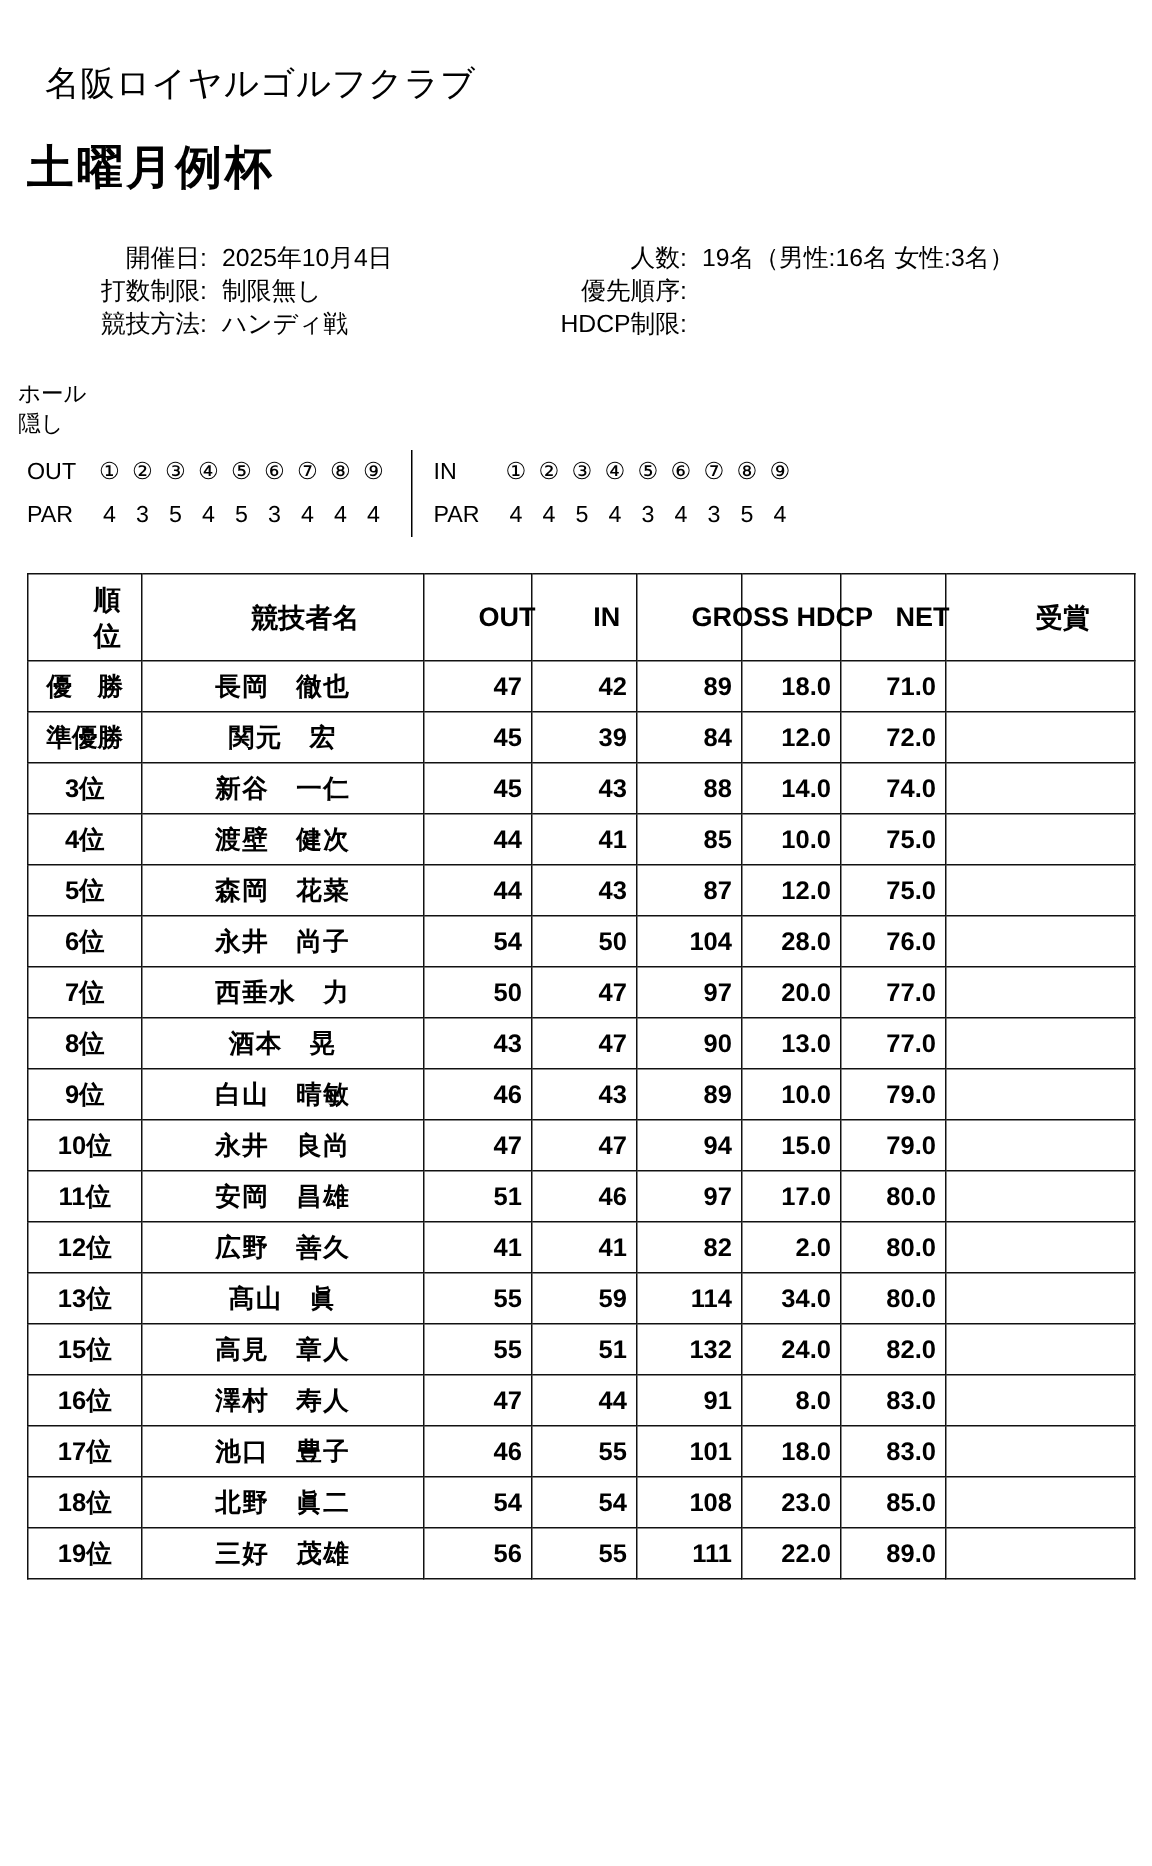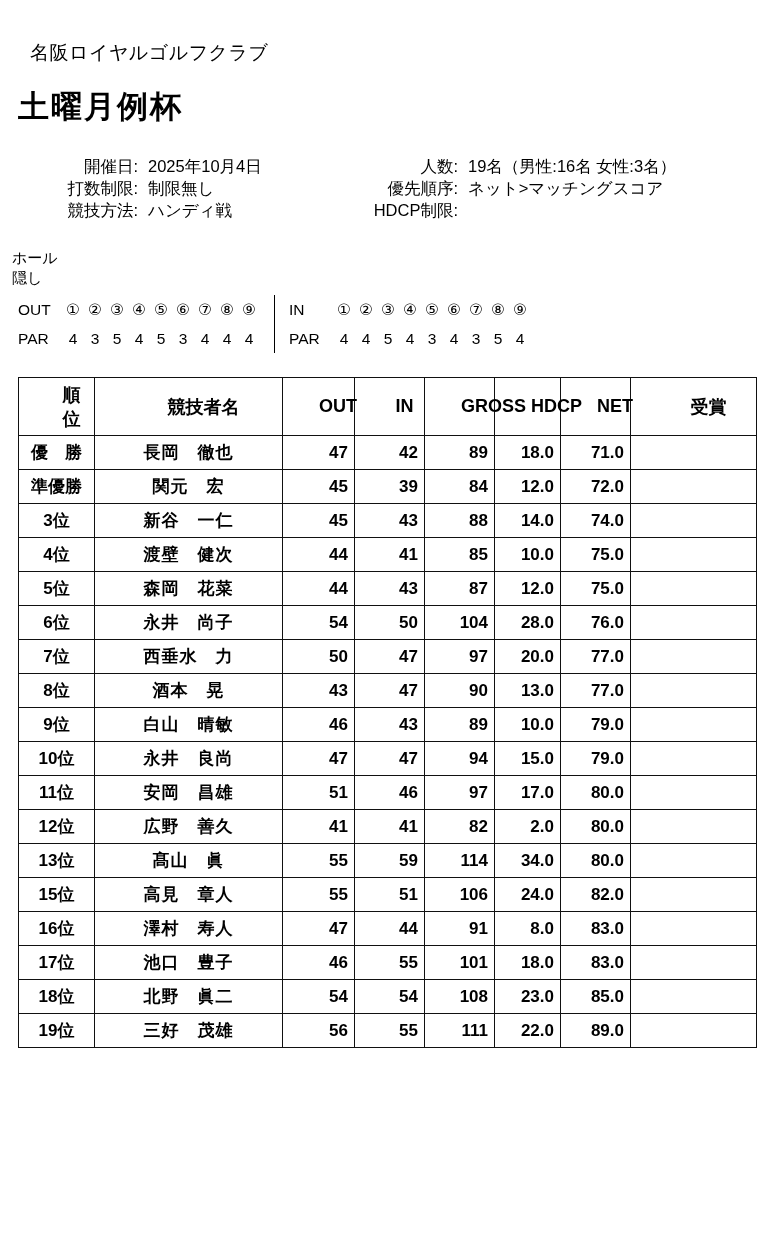--- a/index.html
+++ b/index.html
@@ -16,21 +16,21 @@
     overflow: hidden;
   }
   .page {
     position: relative;
     width: 768px;
     height: 1244px;
     box-sizing: border-box;
     padding: 0 18px;
   }
   .club-name {
-    font-size: 19px;
+    font-size: 23px;
     margin-top: 40px;
     margin-left: 12px;
     letter-spacing: 0.5px;
   }
   .doc-title {
     text-align: left;
     font-size: 31px;
     font-weight: bold;
     margin-top: 20px;
     letter-spacing: 2px;
@@ -151,21 +151,20 @@
         <span class="meta-value">ハンディ戦</span>
       </div>
     </div>
     <div class="meta-col2">
       <div class="meta-row">
         <span class="meta-label">人数:</span>
         <span class="meta-value">19名（男性:16名 女性:3名）</span>
       </div>
       <div class="meta-row">
         <span class="meta-label">優先順序:</span>
-        <span class="meta-value">ネット&gt;マッチングスコア</span>
       </div>
       <div class="meta-row">
         <span class="meta-label">HDCP制限:</span>
         <span class="meta-value"></span>
       </div>
     </div>
   </div>
 
   <div class="hidden-hole">
     <div>ホール</div>
@@ -355,21 +354,21 @@
           <td class="num">114</td>
           <td class="num">34.0</td>
           <td class="num">80.0</td>
           <td class="award"></td>
         </tr>
         <tr>
           <td class="rank">15位</td>
           <td class="name">高見　章人</td>
           <td class="num">55</td>
           <td class="num">51</td>
-          <td class="num">106</td>
+          <td class="num">132</td>
           <td class="num">24.0</td>
           <td class="num">82.0</td>
           <td class="award"></td>
         </tr>
         <tr>
           <td class="rank">16位</td>
           <td class="name">澤村　寿人</td>
           <td class="num">47</td>
           <td class="num">44</td>
           <td class="num">91</td>

